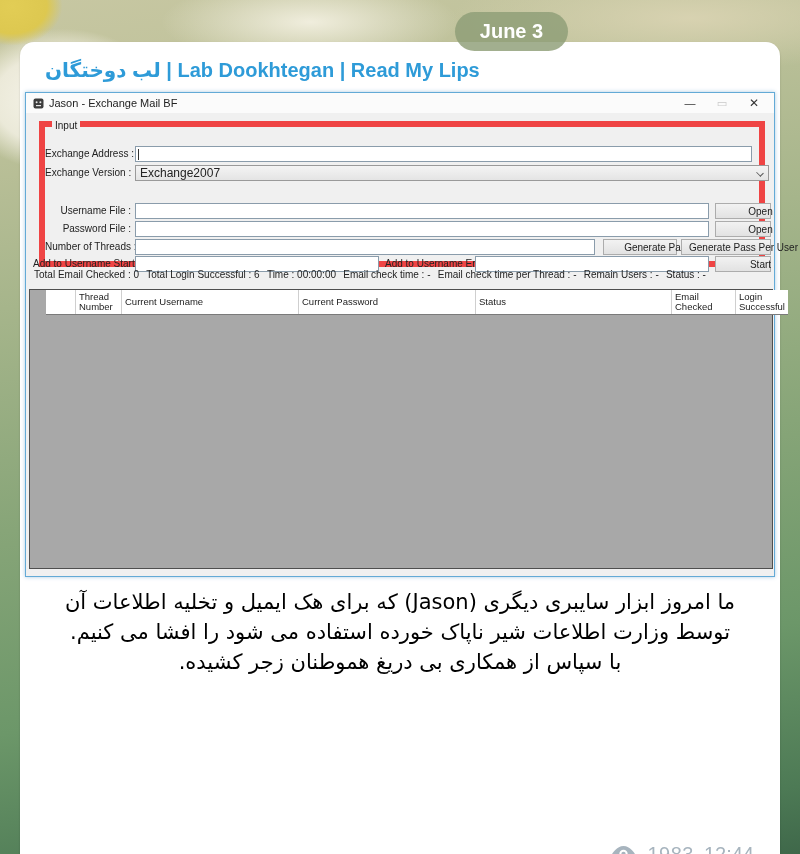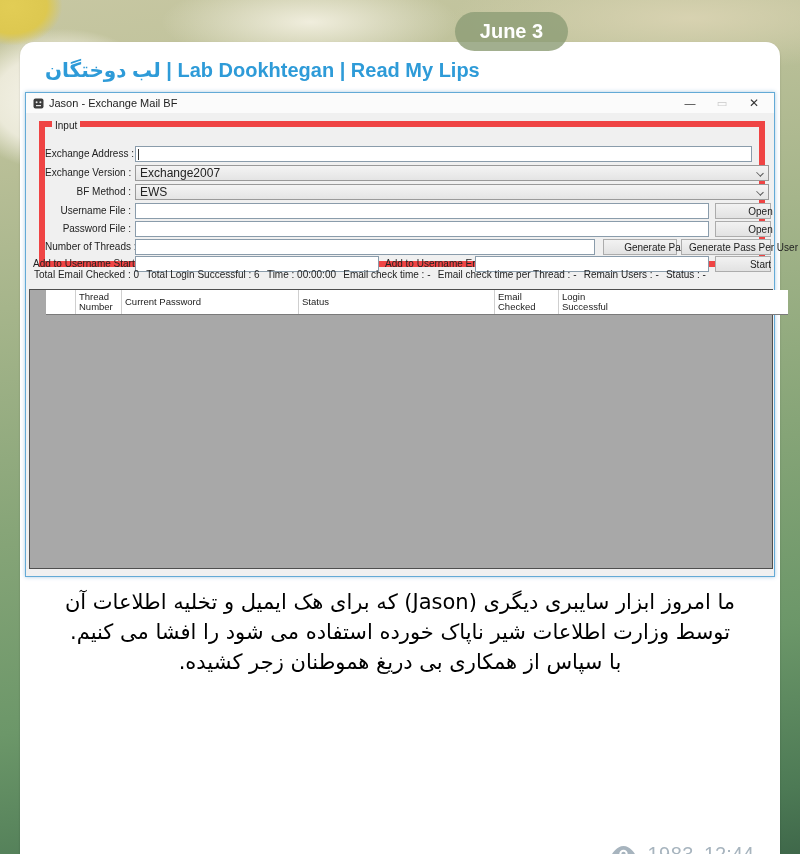--- a/index.html
+++ b/index.html
@@ -170,27 +170,20 @@
         </div>
 
         <div class="frow" style="top:38px">
           <span class="flbl lbl-main">Exchange Version :</span>
           <div class="dd" style="left:90px;width:634px">
             <span class="dd-val">Exchange2007</span>
             <span class="chev"></span>
           </div>
         </div>
 
-        <div class="frow" style="top:57px">
-          <span class="flbl lbl-main">BF Method :</span>
-          <div class="dd" style="left:90px;width:634px">
-            <span class="dd-val">EWS</span>
-            <span class="chev"></span>
-          </div>
-        </div>
 
         <div class="frow" style="top:76px">
           <span class="flbl lbl-main">Username File :</span>
           <div class="tb" style="left:90px;width:574px"></div>
           <div class="btn" style="left:670px;width:56px">Open</div>
         </div>
 
         <div class="frow" style="top:94px">
           <span class="flbl lbl-main">Password File :</span>
           <div class="tb" style="left:90px;width:574px"></div>
@@ -221,20 +214,21 @@
           <span>Email check time per Thread :  -</span>
           <span>Remain Users :  -</span>
           <span>Status :  -</span>
         </div>
 
       <div class="grid">
         <div class="grid-header" id="grid-header">
             <div class="hcell" style="width: 30px;"></div>
             <div class="hcell" style="width: 46px;">Thread
 Number</div>
+            <div class="hcell" style="width: 177px;">Current Username</div>
             <div class="hcell" style="width: 177px;">Current Password</div>
             <div class="hcell" style="width: 196px;">Status</div>
             <div class="hcell" style="width: 64px;">Email
 Checked</div>
             <div class="hcell" style="width: 52px; flex: 1 1 0%; border-right: none;">Login
 Successful</div>
           </div>
         <div class="grid-body"></div>
       </div>
     </div>

